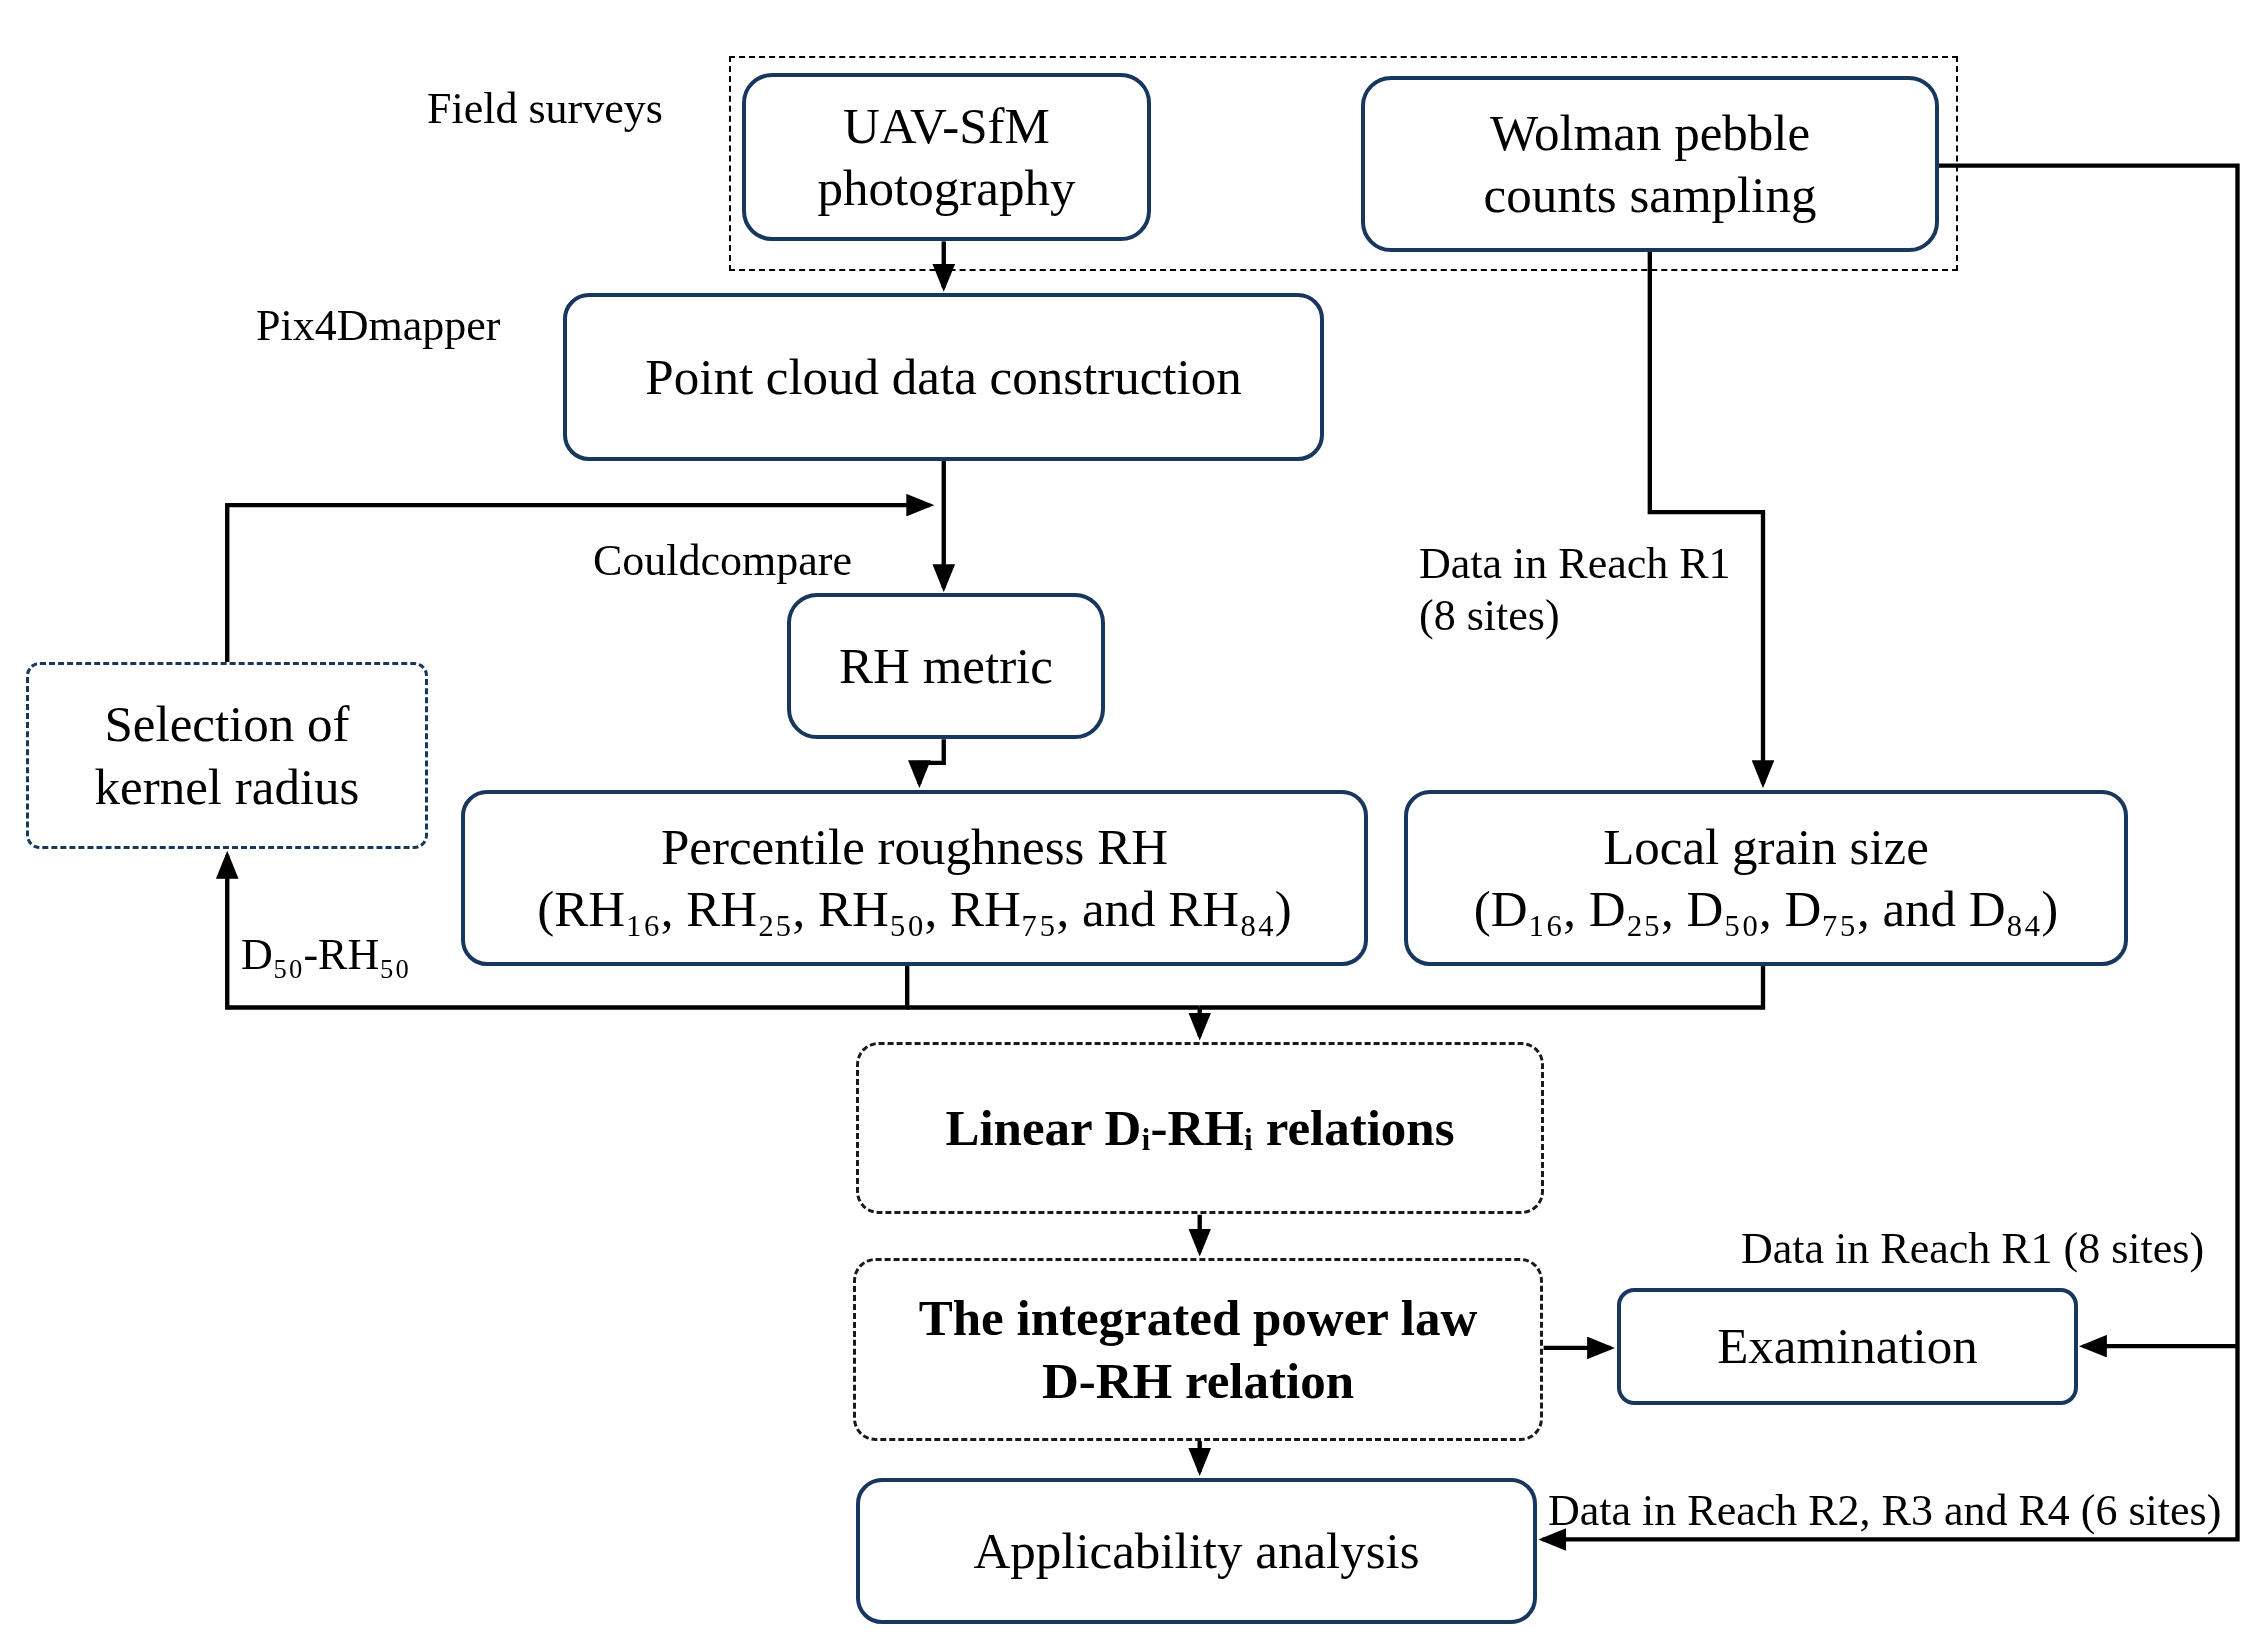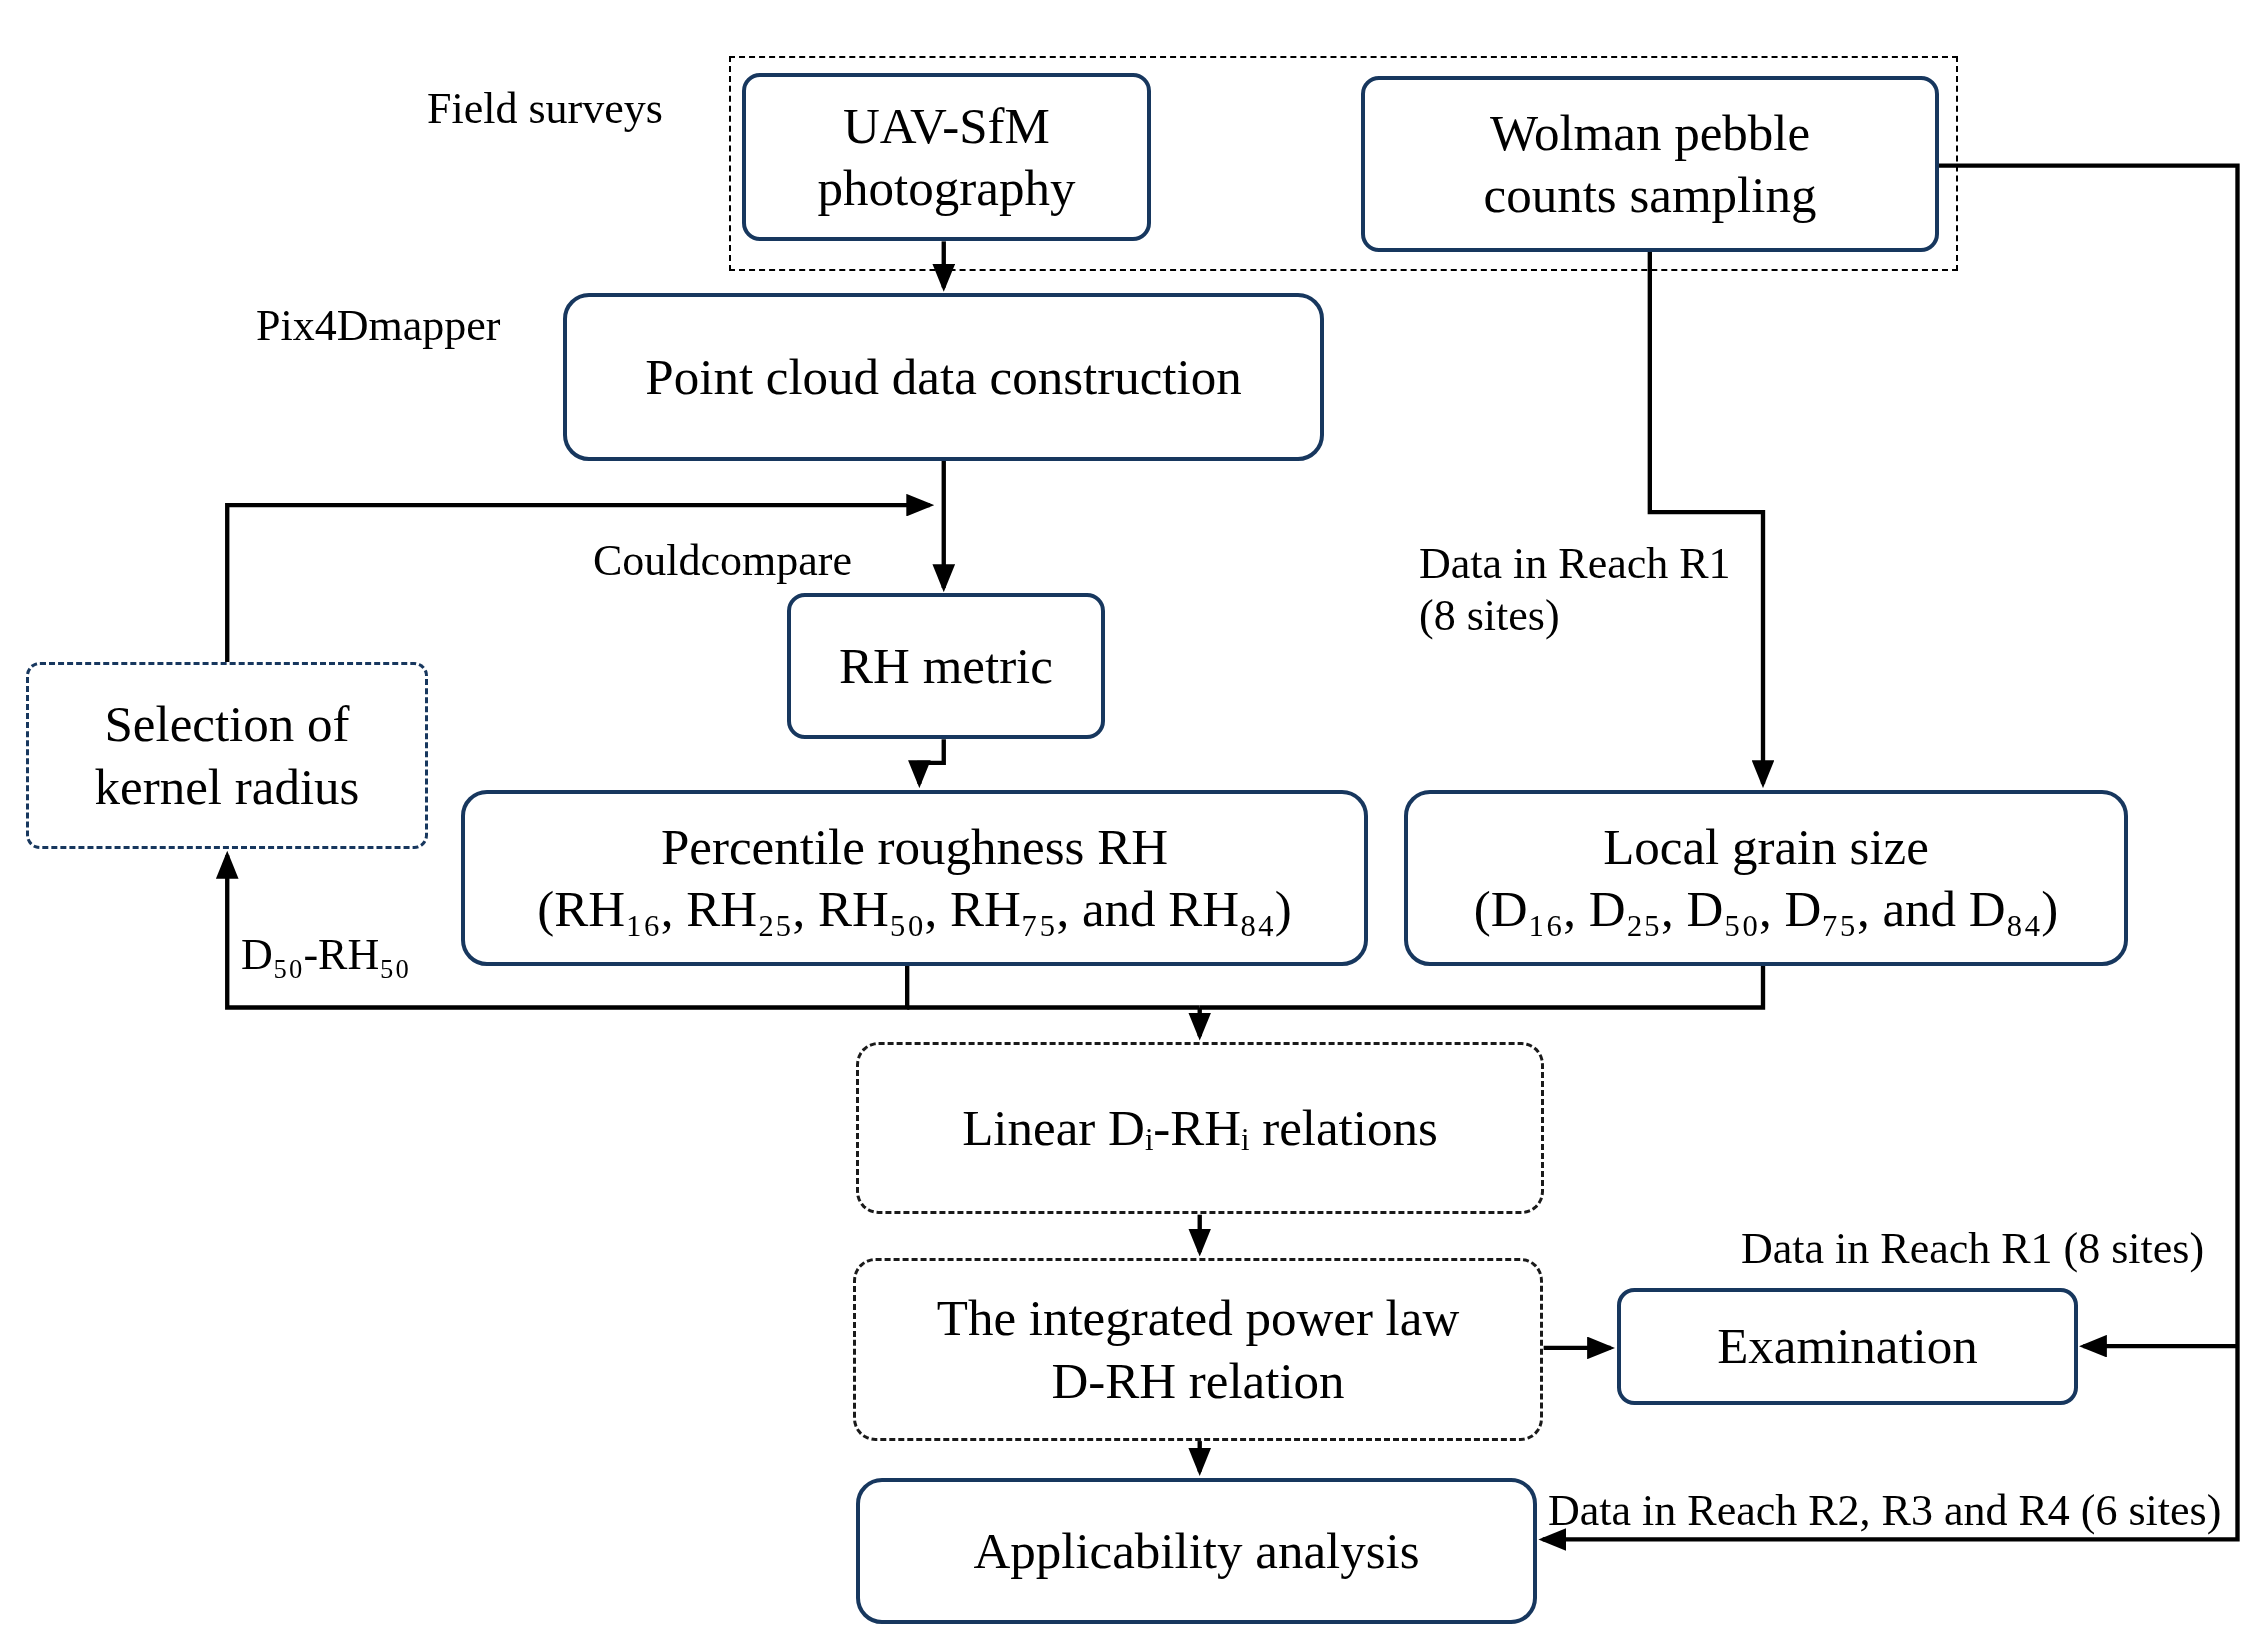--- a/index.html
+++ b/index.html
@@ -19,23 +19,23 @@
 
   .node {
     position:absolute; z-index:2;
     display:flex; flex-direction:column; align-items:center; justify-content:center;
     text-align:center; background:#fff;
     font-size:51px; line-height:1.22;
   }
   .node span { display:block; white-space:nowrap; }
 
   .solid       { border:4.4px solid #17375e; border-radius:26px; }
-  .solid-sm    { border:4.4px solid #17375e; border-radius:18px; }
+  .solid-sm    { border:4.4px solid #17375e; border-radius:30px; }
   .dashed-navy { border:3.5px dashed #17375e; border-radius:14px; }
-  .dashed-blk  { border:3.5px dashed #1a1a1a; border-radius:22.6px; background:transparent; }
+  .dashed-blk  { border:3.5px dashed #1a1a1a; border-radius:22.6px; background:transparent;font-weight:bold; }
 
   .lbl {
     position:absolute; z-index:3; font-size:44px; line-height:1.18;
     white-space:nowrap; background:transparent;
   }
   .lbl span { display:block; }
 </style>
 </head>
 <body>
 

